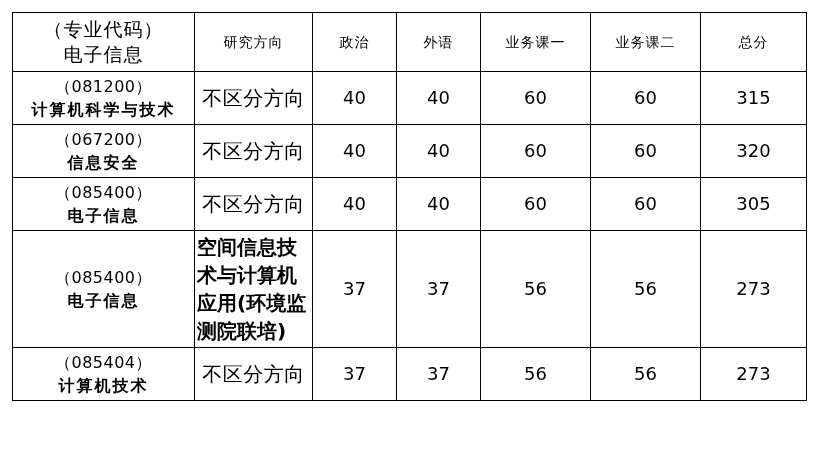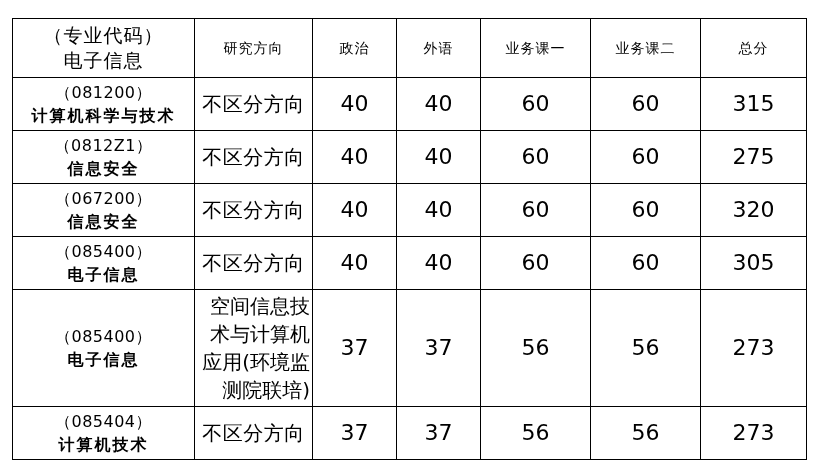--- a/index.html
+++ b/index.html
@@ -12,21 +12,21 @@
     height: 460px;
     font-family: "DejaVu Sans", "Liberation Sans", sans-serif;
     color: #000000;
     overflow: hidden;
   }
   .sheet {
     width: 818px;
     height: 460px;
     position: relative;
     box-sizing: border-box;
-    padding: 18px 12px 5px 12px;
+    padding: 12px 12px 5px 12px;
   }
   table.score-table {
     border-collapse: collapse;
     width: 794px;
     table-layout: fixed;
   }
   table.score-table td,
   table.score-table th {
     border: 1px solid #000000;
     text-align: center;
@@ -81,26 +81,27 @@
     letter-spacing: 2px;
     font-weight: bold;
   }
   td.direction {
     font-size: 20px;
     letter-spacing: 0.5px;
     line-height: 1.45;
     padding: 3px 6px;
   }
   td.direction.multi {
-    text-align: right;
+    text-align: left;
     letter-spacing: 0px;
     line-height: 1.4;
+    font-weight: bold;
   }
   td.num {
-    font-size: 22px;
+    font-size: 18px;
   }
 </style>
 </head>
 <body>
 
 <div class="sheet">
   <table class="score-table">
     <colgroup>
       <col class="c0">
         <col class="c1">
@@ -129,32 +130,20 @@
         <td class="major">
           <span class="code">（081200）</span>
           <span class="name">计算机科学与技术</span>
         </td>
         <td class="direction">不区分方向</td>
         <td class="num">40</td>
         <td class="num">40</td>
         <td class="num">60</td>
         <td class="num">60</td>
         <td class="num">315</td>
-      </tr>
-      <tr class="row-std">
-        <td class="major">
-          <span class="code">（0812Z1）</span>
-          <span class="name">信息安全</span>
-        </td>
-        <td class="direction">不区分方向</td>
-        <td class="num">40</td>
-        <td class="num">40</td>
-        <td class="num">60</td>
-        <td class="num">60</td>
-        <td class="num">275</td>
       </tr>
       <tr class="row-std">
         <td class="major">
           <span class="code">（067200）</span>
           <span class="name">信息安全</span>
         </td>
         <td class="direction">不区分方向</td>
         <td class="num">40</td>
         <td class="num">40</td>
         <td class="num">60</td>

